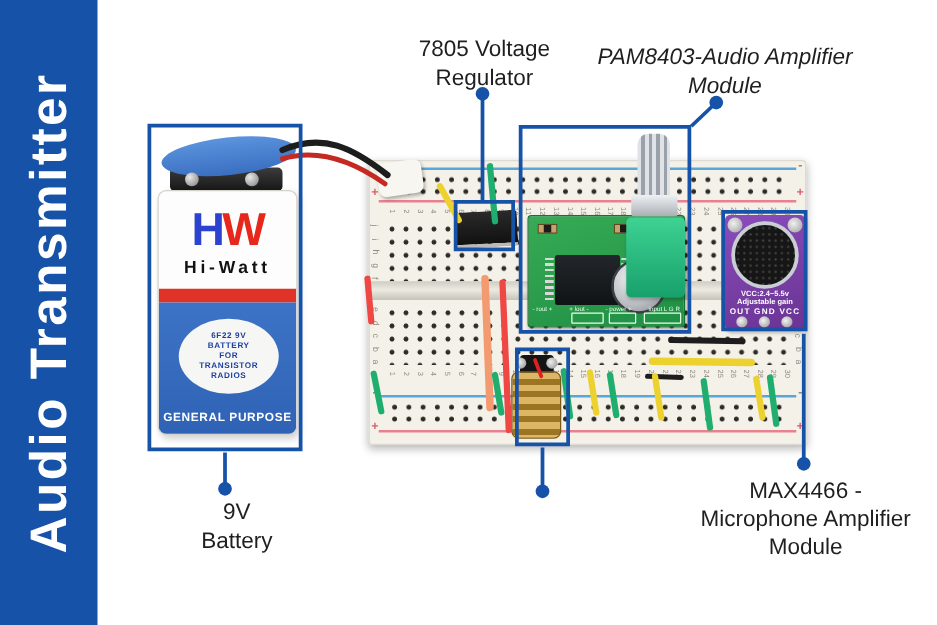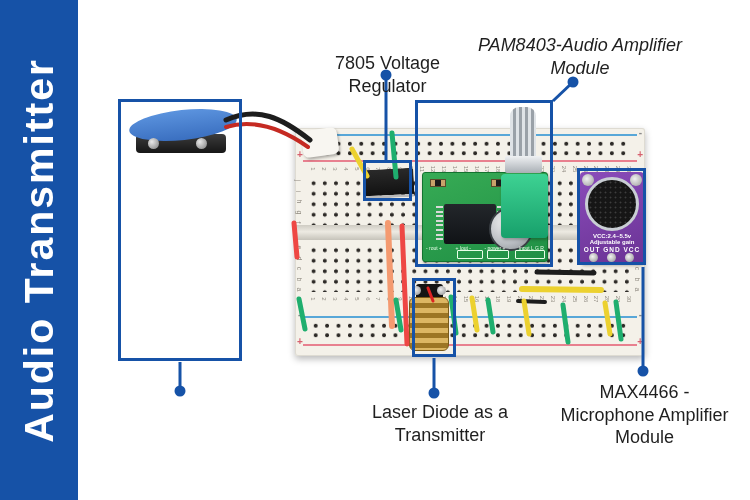--- a/index.html
+++ b/index.html
@@ -230,20 +230,37 @@
       <span class="bb-letter" style="left: 3px; top: 147.5px;">b</span>
       <span class="bb-letter" style="left: 341px; top: 147.5px;">b</span>
       <span class="bb-letter" style="left: 3px; top: 158px;">a</span>
       <span class="bb-letter" style="left: 341px; top: 158px;">a</span>
     </div>
 
   <div id="battery-clip-cap"></div>
   <div id="battery-clip-bar"></div>
   <div class="terminal" style="left:148px; top:138px;"></div>
   <div class="terminal" style="left:196px; top:138px;"></div>
+  <div id="battery-body">
+    <div id="hw-logo">
+      <span class="h">H</span><span class="w">W</span>
+    </div>
+    <div id="hiwatt">Hi-Watt</div>
+    <div id="battery-stripe"></div>
+    <div id="battery-blue">
+      <div id="battery-oval">
+        <div class="t">6F22 9V
+BATTERY
+FOR
+TRANSISTOR
+RADIOS</div>
+      </div>
+      <div id="battery-footer">GENERAL PURPOSE</div>
+    </div>
+  </div>
 
   <div id="connector"></div>
   <div id="reg7805"></div>
 
   <div id="pam-board">
     <div class="smd" style="left:7px; top:6px;"></div>
     <div class="smd" style="left:68px; top:6px;"></div>
     <div class="smd" style="left:96px; top:10px; width:9px; height:12px;"></div>
     <div class="ic-pins" style="left:13px;"></div>
     <div class="ic-pins" style="left:74px;"></div>
@@ -320,23 +337,23 @@
     <line x1="573" y1="82" x2="553" y2="101" stroke="var(--accent)" stroke-width="3"></line>
     <circle cx="573" cy="82" r="5.5" fill="var(--accent)"></circle>
     <line x1="180" y1="362" x2="180" y2="391" stroke="var(--accent)" stroke-width="3"></line>
     <circle cx="180" cy="391" r="5.5" fill="var(--accent)"></circle>
     <line x1="434" y1="358" x2="434" y2="393" stroke="var(--accent)" stroke-width="3"></line>
     <circle cx="434" cy="393" r="5.5" fill="var(--accent)"></circle>
     <line x1="643" y1="267" x2="643" y2="371" stroke="var(--accent)" stroke-width="3"></line>
     <circle cx="643" cy="371" r="5.5" fill="var(--accent)"></circle>
   </svg>
 
-  <div class="anno-label" style="left:305px; top:28px;  width:165px; z-index:60;margin-top:24px;">7805 Voltage
+  <div class="anno-label" style="left:305px; top:28px;  width:165px; z-index:60;">7805 Voltage
 Regulator</div>
   <div class="anno-label" style="left:445px; top:34px;  width:270px; z-index:60;font-style:italic;">PAM8403-Audio Amplifier
 Module</div>
-  <div class="anno-label" style="left:350px; top:401px; width:180px; z-index:60;">Laser Diode as a
-Transmitter</div>
+  <div class="anno-label" style="left:132px; top:398px; width:115px; z-index:60;">9V
+Battery</div>
   <div class="anno-label" style="left:532px; top:381px; width:225px; z-index:60;">MAX4466 -
 Microphone Amplifier
 Module</div>
 
 </div>
 
 </body></html>

